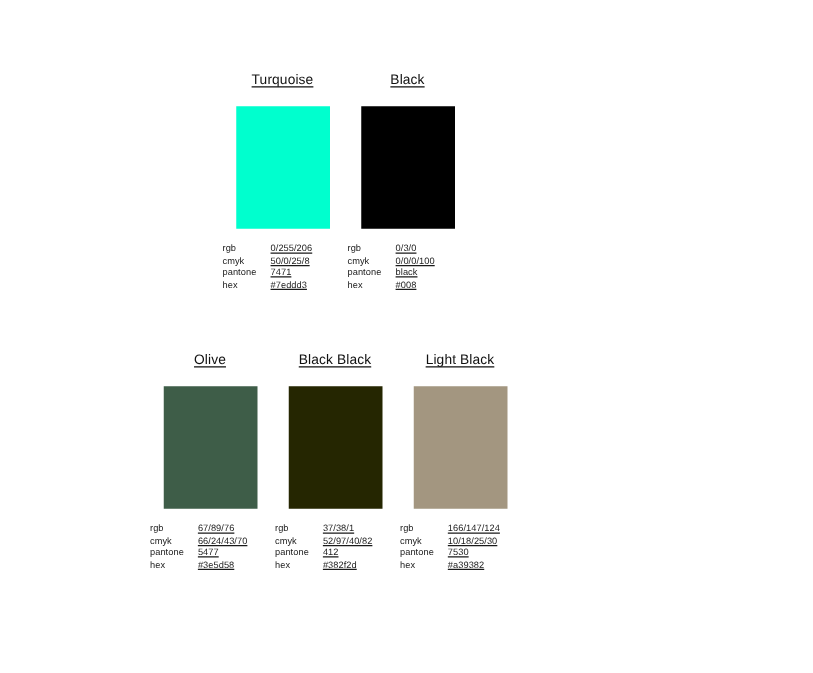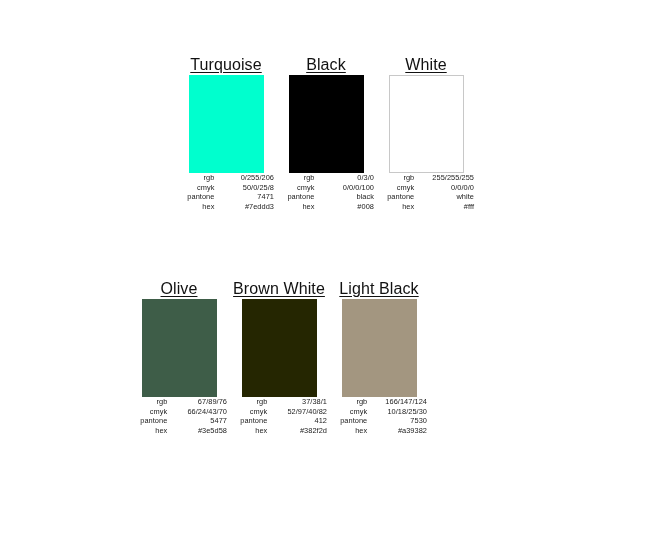--- a/index.html
+++ b/index.html
@@ -23,77 +23,78 @@
     height: 538px;
   }
 
   .swatch-row {
     position: absolute;
     display: flex;
     align-items: flex-start;
   }
 
   #row-1 { left: 178px; top: 58px; }
-  #row-2 { left: 131px; top: 282px; }
+  #row-2 { left: 120px; top: 282px; }
 
   .swatch-card {
     display: flex;
     flex-direction: column;
     align-items: flex-start;
   }
 
   #row-1 .swatch-card { width: 96px; margin-right: 4px; }
   #row-2 .swatch-card { width: 96px; margin-right: 4px; }
 
   .swatch-title {
-    font-size: 16px;
+    font-size: 11px;
     line-height: 13px;
     letter-spacing: 0.1px;
     text-decoration: underline;
     text-underline-offset: 2px;
     color: #111111;
-    margin: 0 0 4px 0;
+    margin: 0 0 14px 0;
     white-space: nowrap;
     align-self: center;
   }
 
   .swatch-chip {
     width: 75px;
     height: 98px;
     align-self: center;
     box-sizing: border-box;
   }
 
   .swatch-chip.bordered {
     border: 1px solid #c8c8c8;
   }
 
   .spec-table {
+    margin-top: 11px;
     width: 100%;
     border-collapse: collapse;
-    text-align: right;
   }
 
   .spec-table td {
     font-size: 7.4px;
     line-height: 9.6px;
     padding: 0;
     color: #1a1a1a;
     white-space: nowrap;
     vertical-align: top;
     letter-spacing: 0.05px;
   }
 
   .spec-key {
     width: 37px;
     padding-right: 2px !important;
   }
 
   .spec-val {
     width: 59px;
+    text-decoration: underline;
   }
 </style>
 </head>
 <body>
 
 <div class="palette-page">
 
   <div class="swatch-row" id="row-1">
 
     <div class="swatch-card">
@@ -139,44 +140,20 @@
           <td class="spec-val">black</td>
         </tr>
         <tr>
           <td class="spec-key">hex</td>
           <td class="spec-val">#008</td>
         </tr>
       </tbody>
         </table>
     </div>
 
-    <div class="swatch-card">
-      <div class="swatch-title">White</div>
-      <div class="swatch-chip bordered" style="background-color: rgb(255, 255, 255);"></div>
-      <table class="spec-table">
-        <tbody>
-            <tr>
-          <td class="spec-key">rgb</td>
-          <td class="spec-val">255/255/255</td>
-        </tr>
-        <tr>
-          <td class="spec-key">cmyk</td>
-          <td class="spec-val">0/0/0/0</td>
-        </tr>
-        <tr>
-          <td class="spec-key">pantone</td>
-          <td class="spec-val">white</td>
-        </tr>
-        <tr>
-          <td class="spec-key">hex</td>
-          <td class="spec-val">#fff</td>
-        </tr>
-      </tbody>
-        </table>
-    </div>
 
   </div>
 
   <div class="swatch-row" id="row-2">
 
     <div class="swatch-card">
       <div class="swatch-title">Olive</div>
       <div class="swatch-chip" style="background-color: rgb(62, 93, 72);"></div>
       <table class="spec-table">
         <tbody>
@@ -194,21 +171,21 @@
         </tr>
         <tr>
           <td class="spec-key">hex</td>
           <td class="spec-val">#3e5d58</td>
         </tr>
       </tbody>
         </table>
     </div>
 
     <div class="swatch-card">
-      <div class="swatch-title">Brown White</div>
+      <div class="swatch-title">Black Black</div>
       <div class="swatch-chip" style="background-color: rgb(37, 38, 1);"></div>
       <table class="spec-table">
         <tbody>
             <tr>
           <td class="spec-key">rgb</td>
           <td class="spec-val">37/38/1</td>
         </tr>
         <tr>
           <td class="spec-key">cmyk</td>
           <td class="spec-val">52/97/40/82</td>

